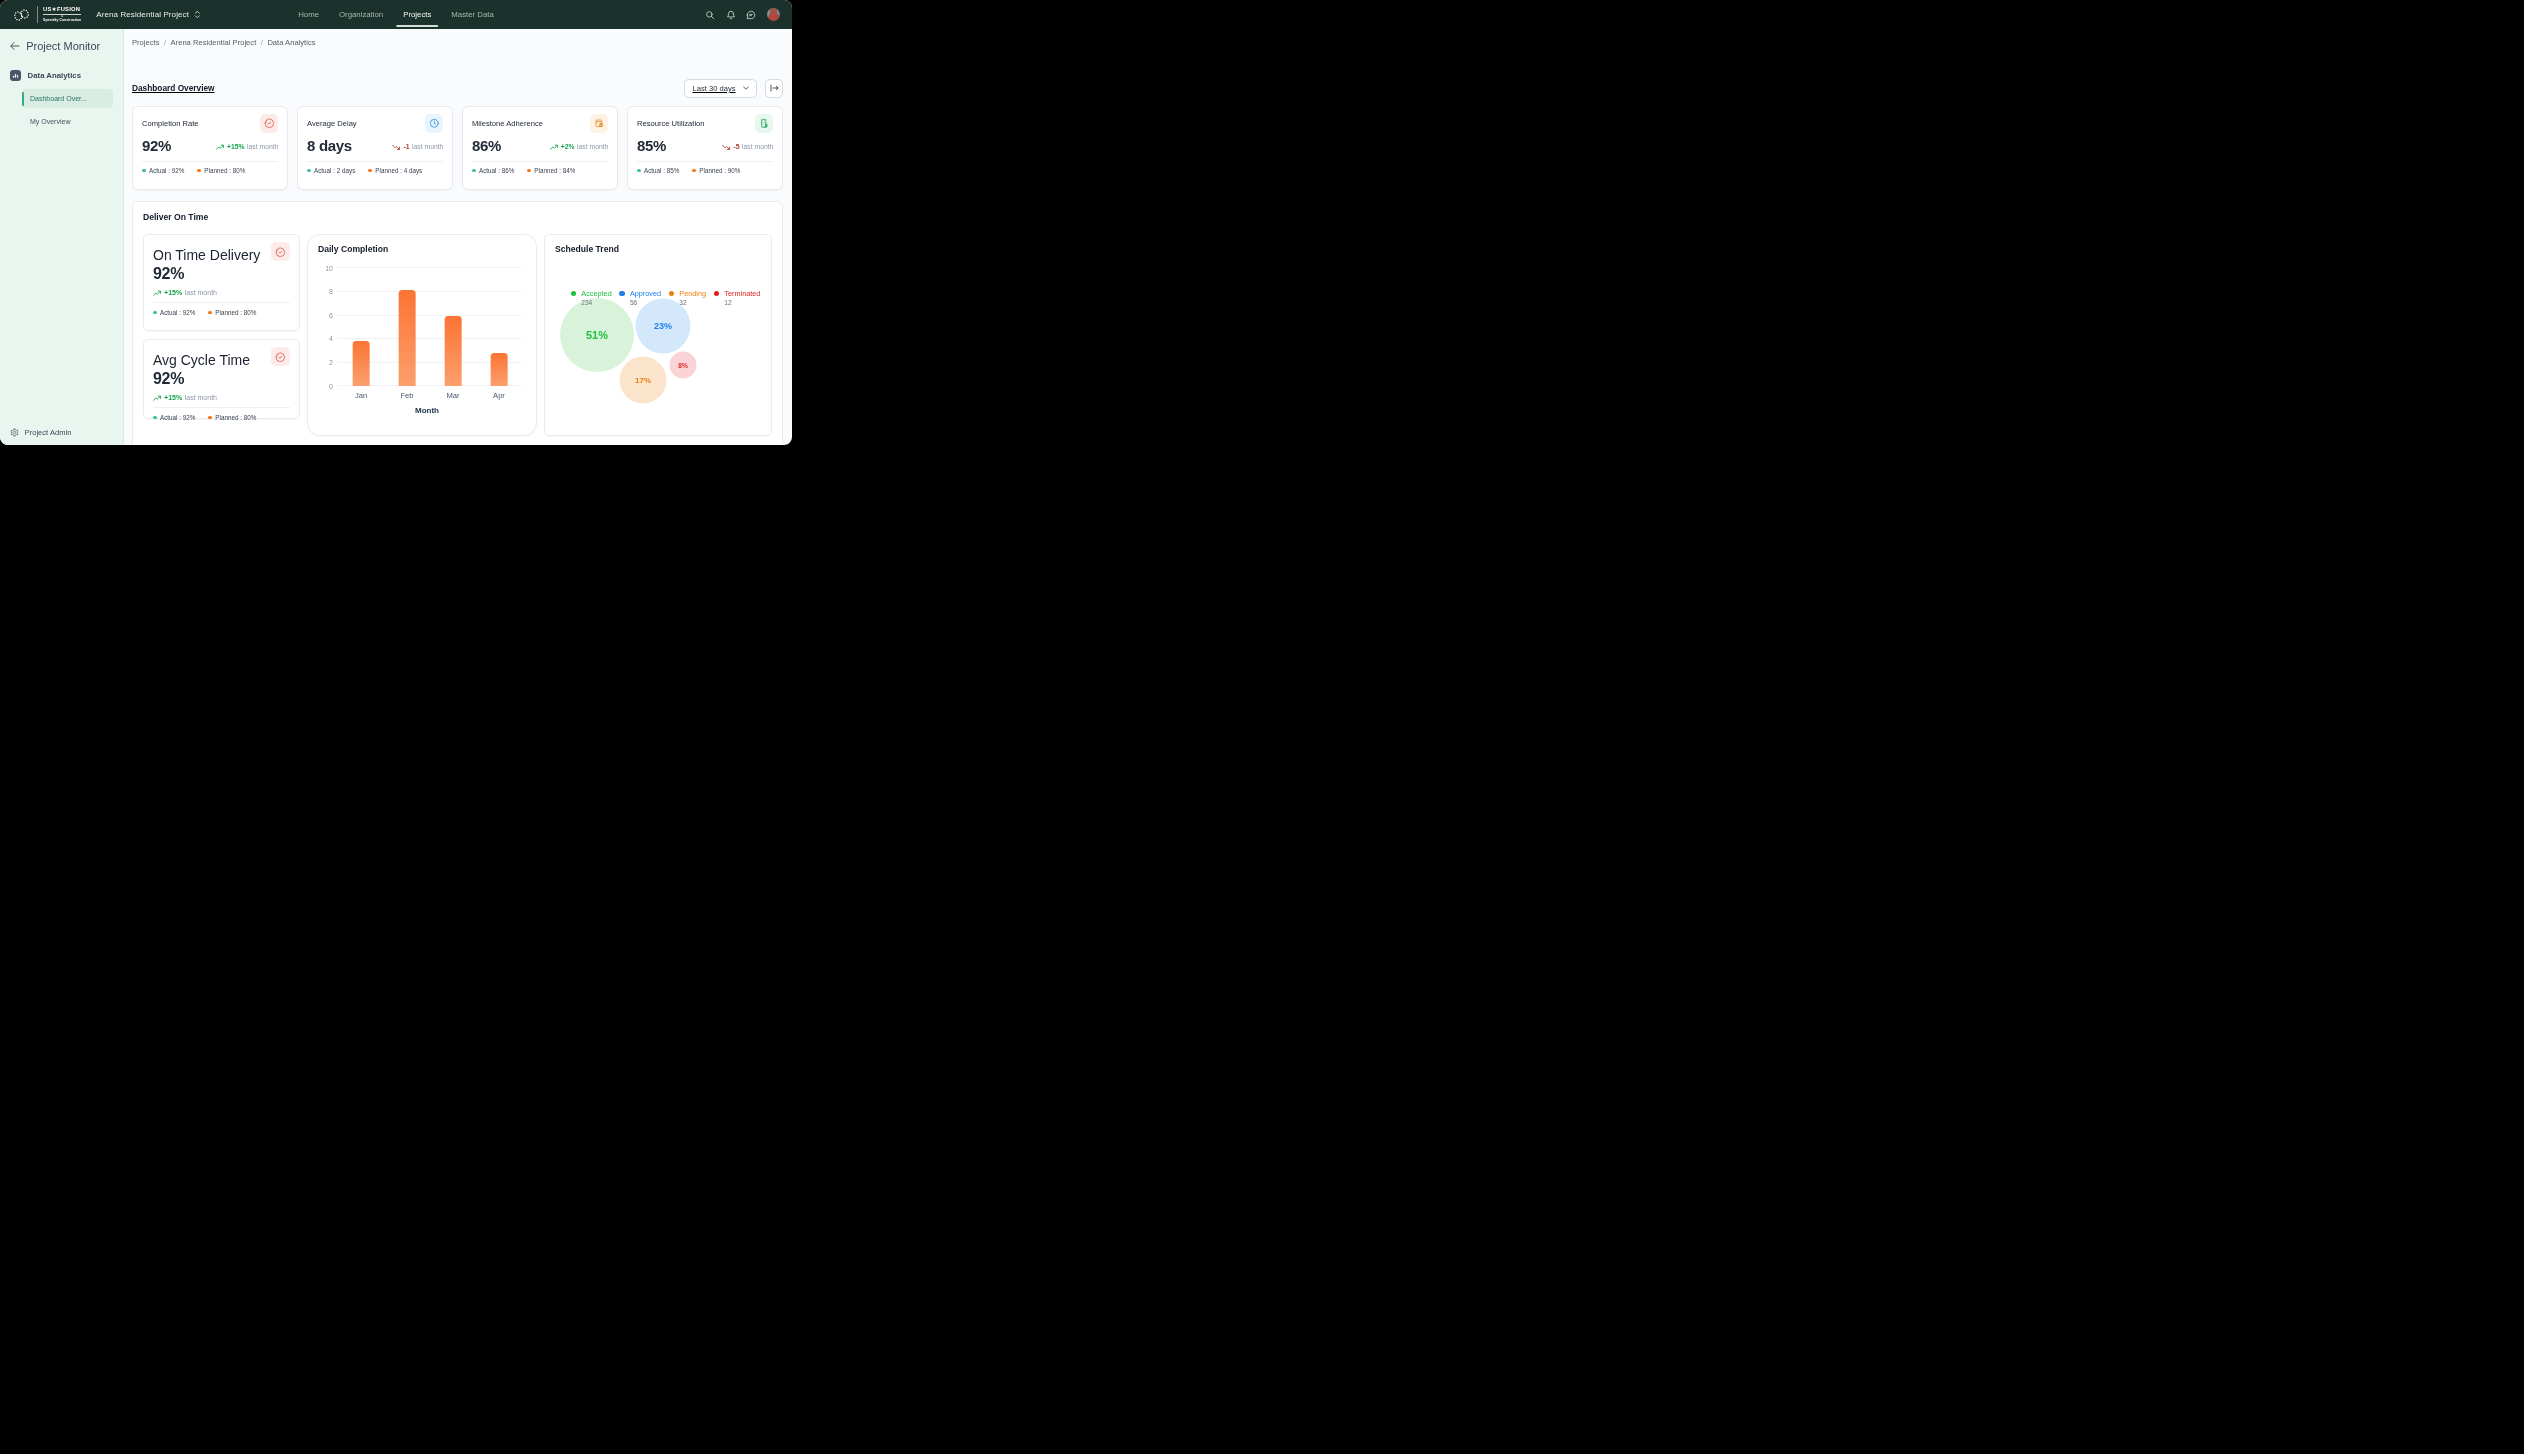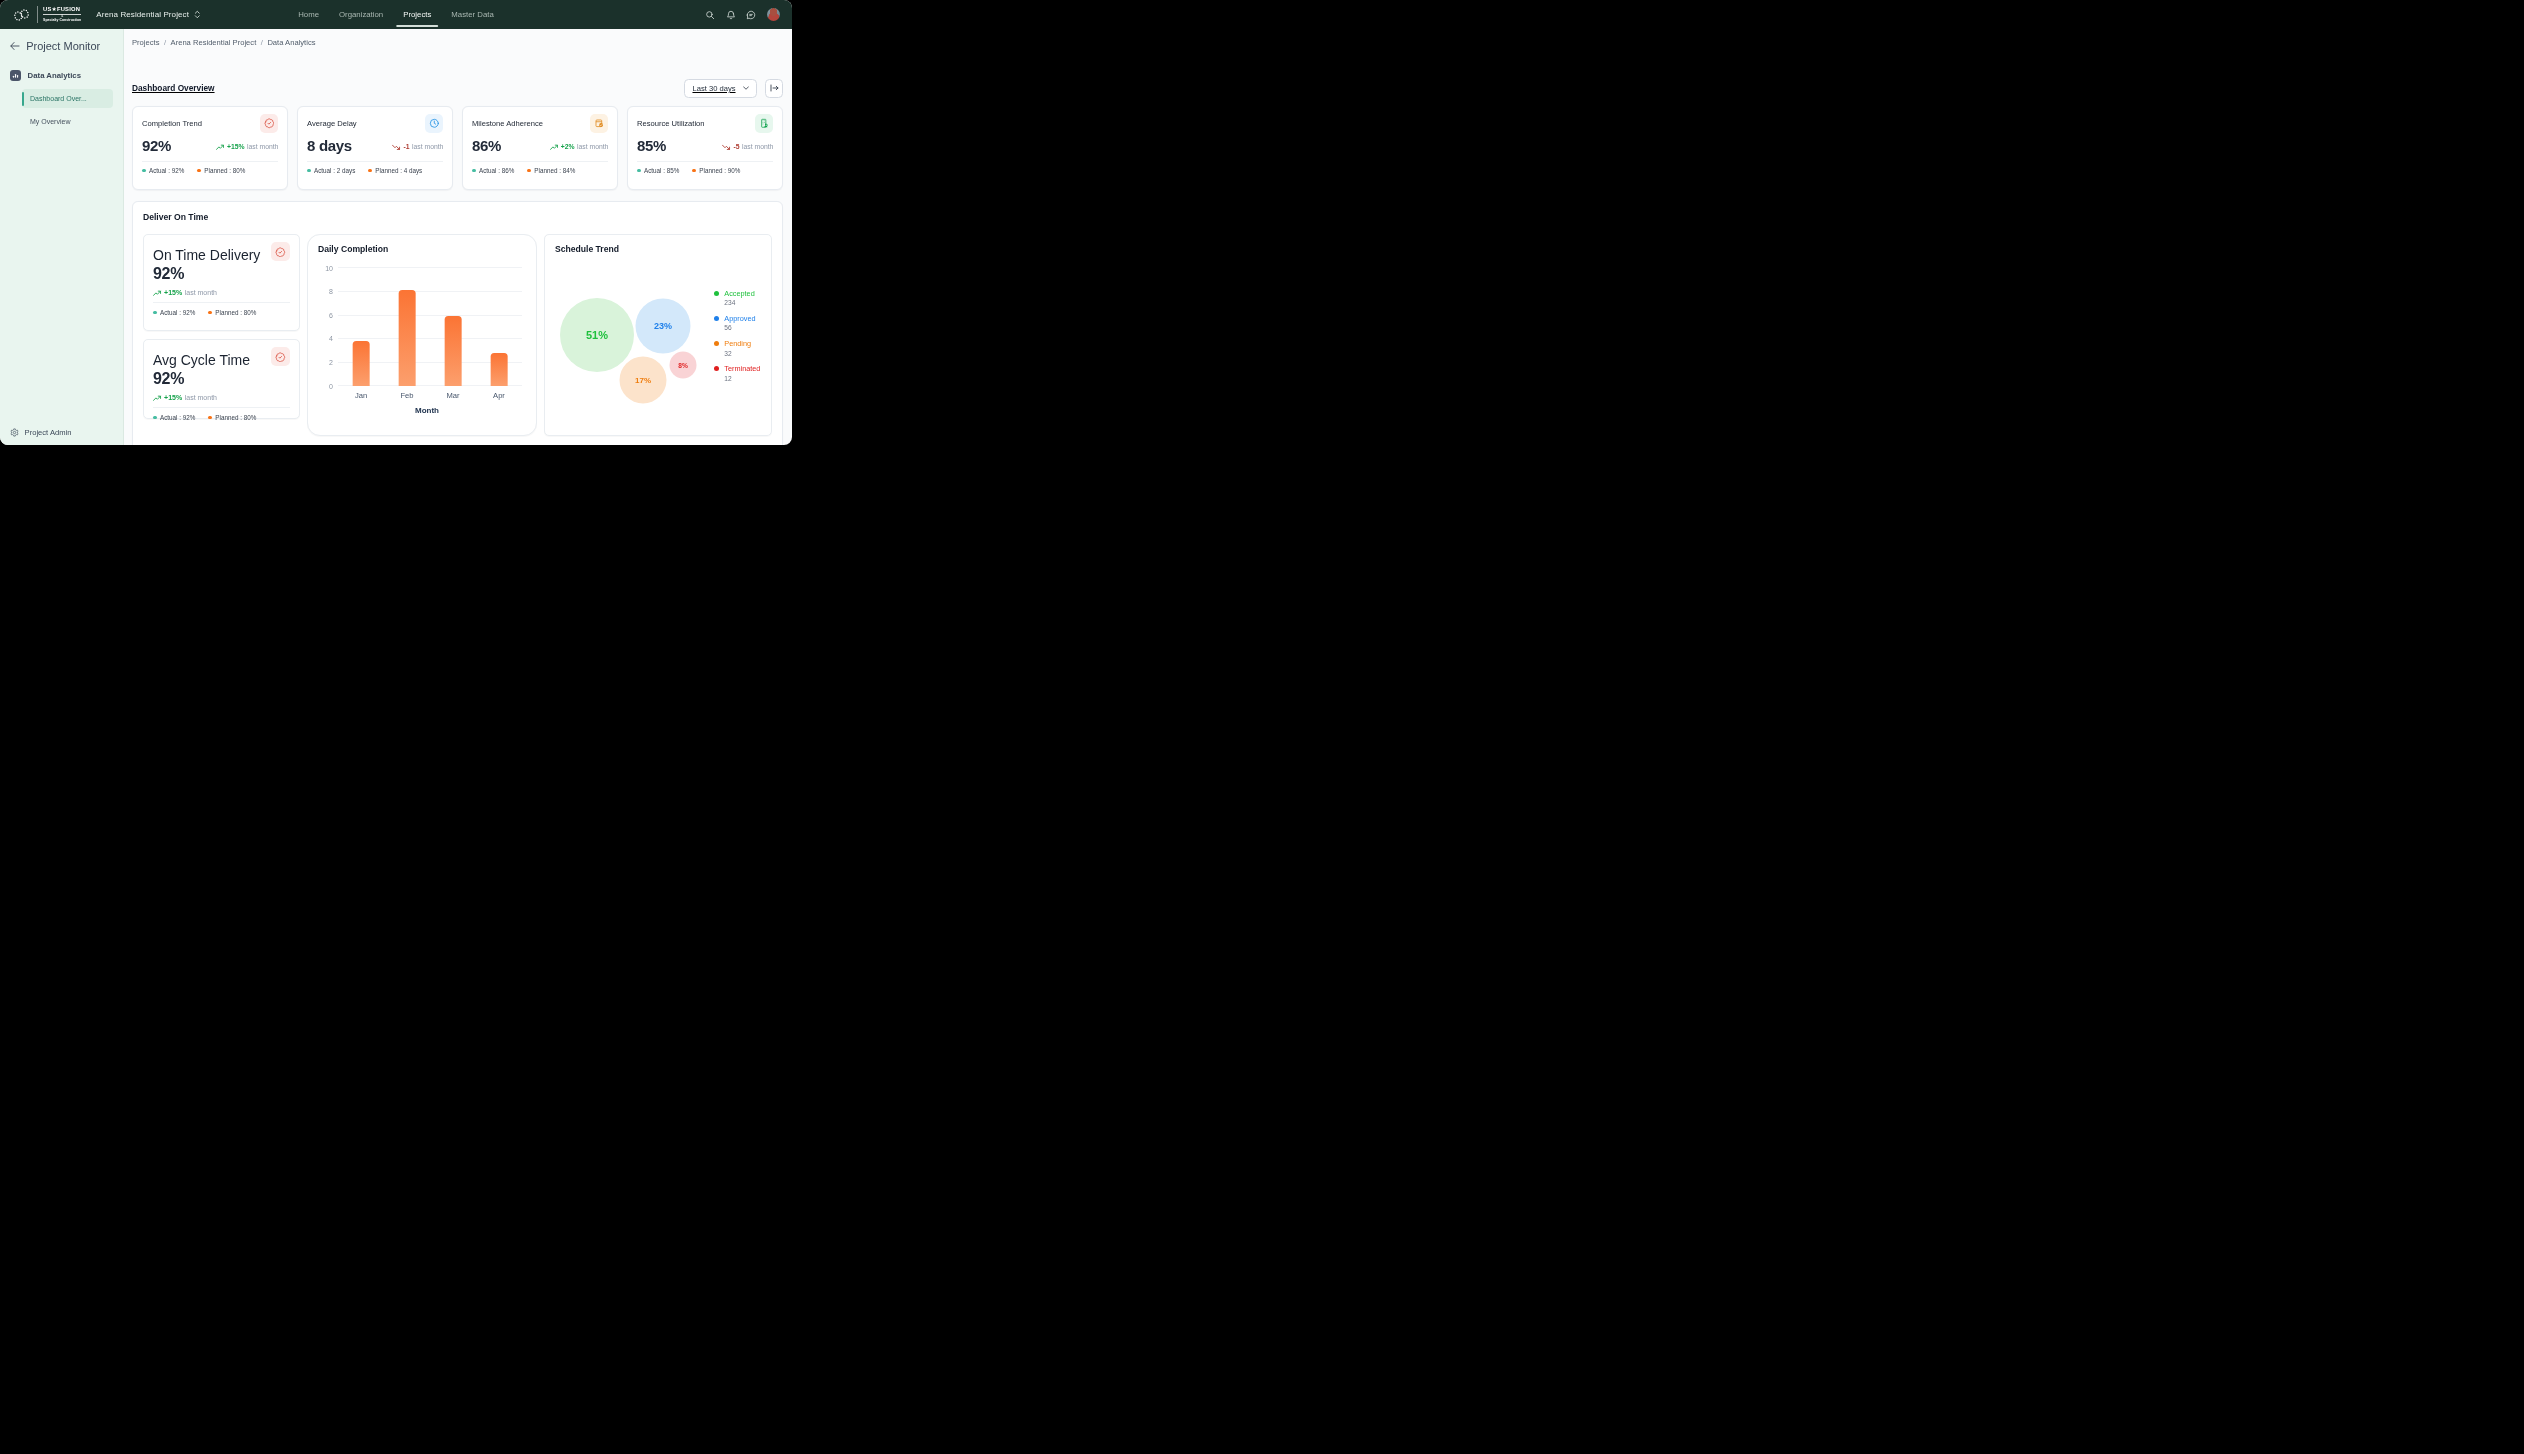--- a/index.html
+++ b/index.html
@@ -96,21 +96,21 @@
   .plot { position:relative; margin:14px 4px 0 20px; height:118px; }
   .gridline { position:absolute; left:0; right:0; height:0.5px; background:#f0f2f5; }
   .ytick { position:absolute; left:-21px; top:50%; transform:translateY(-50%); width:16px; text-align:right; font-size:7px; color:#8d96a3; }
   .bar { position:absolute; bottom:0; width:16.7px; transform:translateX(-50%); border-radius:3.5px 3.5px 0 0; background:linear-gradient(180deg,#fb7434 0%,#fc9f6d 100%); }
   .x-labels { position:relative; margin:5px 4px 0 20px; height:11px; }
   .x-labels span { position:absolute; transform:translateX(-50%); font-size:7.6px; color:#46556b; }
   .x-axis-title { text-align:center; margin-top:4px; font-size:8px; font-weight:700; color:#223550; padding-left:10px; }
 
   .bubble-card { flex:1; height:202px; padding:9px 10px; position:relative; overflow:hidden; }
   .bubble { position:absolute; border-radius:50%; transform:translate(-50%,-50%); display:flex; align-items:center; justify-content:center; font-weight:700; }
-  .legend { position:absolute; right:11px; top:54px; display:flex; flex-direction:column; gap:7.6px; }
+  .legend { position:absolute; right:11px; top:54px; display:flex; flex-direction:row; gap:7.6px; }
   .legend-item .l-top { display:flex; align-items:center; gap:5px; }
   .l-dot { width:5.6px; height:5.6px; border-radius:50%; flex:none; }
   .l-label { font-size:7.3px; font-weight:500; }
   .l-count { margin:1.5px 0 0 10.6px; font-size:6.6px; color:#6b7280; }
 
   .view-more { margin:12px auto 0; width:60px; height:22px; background:#15171c; border:none; border-radius:4.5px; color:#fff; font-size:6.8px; font-family:inherit; display:block; cursor:pointer; }
 </style>
 </head>
 <body>
 
@@ -239,21 +239,21 @@
               </svg>
           </span>
         </div>
       </div>
     </div>
 
     <div class="kpi-row">
 
       <div class="card kpi-card">
         <div class="kpi-top">
-          <span class="kpi-title">Completion Trend</span>
+          <span class="kpi-title">Completion Rate</span>
           <span class="icon-badge" style="background: rgb(252, 235, 233); color: rgb(214, 64, 47);">
             <svg width="10.6" height="10.6" viewBox="0 0 24 24" fill="none" stroke="currentColor" stroke-width="1.7" stroke-linecap="round" stroke-linejoin="round">
                 <path d="M3.85 8.62a4 4 0 0 1 4.78-4.77 4 4 0 0 1 6.74 0 4 4 0 0 1 4.78 4.78 4 4 0 0 1 0 6.74 4 4 0 0 1-4.77 4.78 4 4 0 0 1-6.75 0 4 4 0 0 1-4.78-4.77 4 4 0 0 1 0-6.76Z"></path>
                 <path d="m9 12 2 2 4-4"></path>
               </svg>
           </span>
         </div>
         <div class="kpi-mid">
           <span class="kpi-value">92%</span>
           <span class="trend" data-dir="up">

